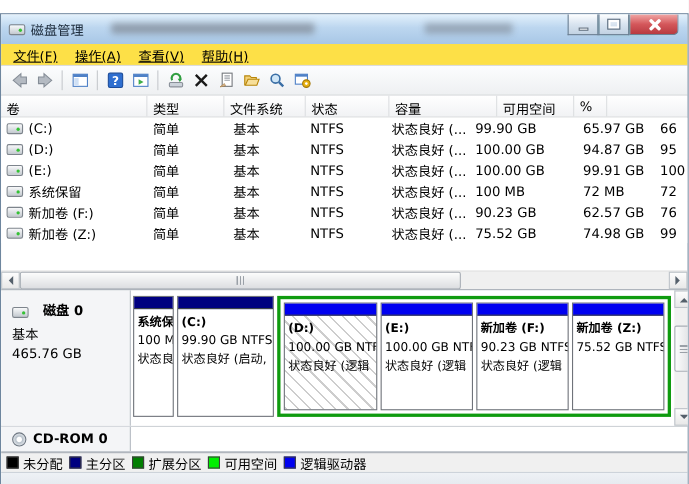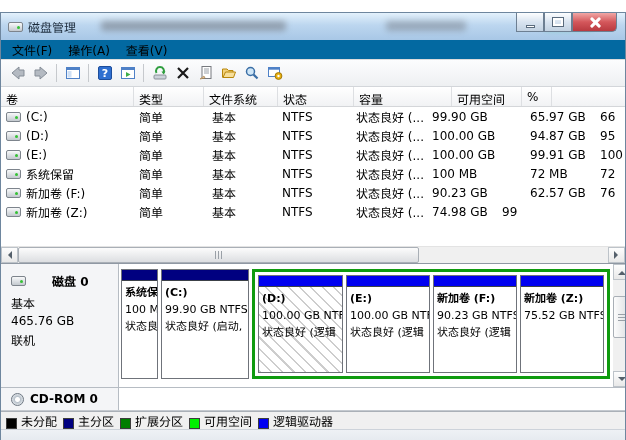--- a/index.html
+++ b/index.html
@@ -20,21 +20,21 @@
   .winbtn.min, .winbtn.max { width:28px; background:linear-gradient(#fdfeff,#d9e4f0 50%,#c2d2e2); }
   .winbtn.close { width:45px; background:linear-gradient(#f1a7a5,#d4575b 50%,#b83a40); border-bottom-right-radius:5px; }
   .glyph-min { width:9px; height:3px; background:#fff; border:1px solid #5a6b7d; margin-top:8px; }
   .glyph-max { width:10px; height:8px; border:2px solid #fff; outline:1px solid #5a6b7d; background:transparent; }
   .glyph-close { position:relative; width:12px; height:12px; }
   .glyph-close::before, .glyph-close::after { content:""; position:absolute; left:5px; top:0; width:3px; height:13px; background:#fff; border-radius:1px; }
   .glyph-close::before { transform:rotate(45deg); }
   .glyph-close::after { transform:rotate(-45deg); }
 
   
-  .menubar { height:20px; background:#0369a1; border-bottom:1px solid #dcdcdc; display:flex; align-items:center; padding-left:3px; }
+  .menubar { height:20px; background:#fde047; border-bottom:1px solid #dcdcdc; display:flex; align-items:center; padding-left:3px;text-decoration:underline; }
   .menu-item { padding:2px 8px; cursor:default; }
 
   
   .toolbar { height:27px; background:linear-gradient(#fcfdfe,#eef0f2); border-bottom:1px solid #d3d6da; display:flex; align-items:center; padding-left:5px; }
   .tbtn { width:23px; height:23px; display:flex; align-items:center; justify-content:center; border:1px solid transparent; border-radius:2px; }
   .tsep { width:1px; height:18px; background:#c6c9cd; margin:0 4px; }
 
   
   .lv-header { display:flex; height:20px; background:linear-gradient(#ffffff,#f1f2f4); border-bottom:1px solid #d4d6d9; }
   .hcell { padding:3px 5px; border-right:1px solid #dddfe2; white-space:nowrap; overflow:hidden; }
@@ -55,21 +55,21 @@
   .tri-u { width:0; height:0; border:4px solid transparent; border-bottom-color:#55606b; margin-top:-3px; }
   .tri-d { width:0; height:0; border:4px solid transparent; border-top-color:#55606b; margin-bottom:-3px; }
   .htrack { flex:1; position:relative; }
   .hthumb { position:absolute; left:0; top:0; bottom:0; width:68%; background:linear-gradient(#fcfcfc,#dcdee1); border:1px solid #a9afb6; border-radius:2px; display:flex; align-items:center; justify-content:center; }
   .grip { width:8px; height:8px; background:repeating-linear-gradient(90deg,#9aa0a7 0 1px,transparent 1px 3px); }
 
   
   .bottom-pane { border-top:1px solid #8f98a3; background:#fff; }
   .disk-row { display:flex; height:124px; border-bottom:1px solid #b6bcc3; }
   .disk-label { width:118px; flex:none; border-right:1px solid #b6bcc3; background:#f4f5f7; padding:8px 8px 0 10px; }
-  .disk-label .dname { font-weight:bold; display:flex; align-items:center; gap:21px; margin-bottom:5px; }
+  .disk-label .dname { font-weight:bold; display:flex; align-items:flex-end; gap:8px; margin-bottom:5px; }
   .disk-label .dline { margin-top:3px; font-size:12px; }
   .graph-area { flex:1; display:flex; align-items:stretch; padding:5px 0 8px 2px; background:#fff; }
   .part { border:1px solid #6f737a; background:#fff; margin-right:3px; display:flex; flex-direction:column; flex:none; }
   .strip { height:11px; border-bottom:1px solid #3c4148; flex:none; }
   .pbody { flex:1; padding:3px 3px; font-size:11px; line-height:1.55; overflow:hidden; white-space:nowrap; }
   .pbody .l1 { font-weight:bold; }
   .hatch .pbody { background:repeating-linear-gradient(45deg, rgba(90,90,90,.30) 0 1.5px, transparent 1.5px 8px); }
   .ext-wrap { border:3px solid #0f9b0f; display:flex; align-items:stretch; padding:0 0 0 3px; margin-right:3px; background:#fff; }
   .ext-wrap .part { margin:3px 3px 3px 0; }
   .vscroll { width:17px; flex:none; background:#f0f0f0; display:flex; flex-direction:column; }
@@ -77,21 +77,21 @@
   .vthumb { position:absolute; top:18%; left:0; right:0; height:42px; background:linear-gradient(90deg,#fcfcfc,#dcdee1); border:1px solid #a9afb6; border-radius:2px; display:flex; align-items:center; justify-content:center; }
   .vgrip { width:8px; height:8px; background:repeating-linear-gradient(0deg,#9aa0a7 0 1px,transparent 1px 3px); }
   .vbtn { height:16px; width:17px; background:linear-gradient(#fdfdfd,#e8e8e8); border:1px solid #bdc3c9; display:flex; align-items:center; justify-content:center; flex:none; }
 
   .cdrom-row { display:flex; height:23px; align-items:stretch; border-bottom:1px solid #c4c9cf; background:#fff; }
   .cdrom-label { width:118px; flex:none; border-right:1px solid #b6bcc3; display:flex; align-items:center; gap:6px; padding-left:10px; font-weight:bold; background:#f4f5f7; }
   .cd-icon { width:13px; height:13px; border-radius:50%; background:radial-gradient(circle at 50% 50%, #fff 0 2px, #b9c2cb 3px, #e6eaee 6px, #8f99a4 7px); border:1px solid #6f7883; }
 
   
   .legend { height:18px; background:#f0f0f0; border-top:1px solid #aab0b7; display:flex; align-items:center; gap:6px; padding-left:5px; }
-  .leg-item { display:flex; align-items:flex-end; gap:4px; }
+  .leg-item { display:flex; align-items:center; gap:4px; }
   .leg-sq { width:11px; height:11px; border:1px solid #3c3c3c; flex:none; }
 
   .bottom-frame { height:23px; background:linear-gradient(#eef1f5,#dde3ea); border-top:1px solid #cdd3da; }
 
   svg { display:block; }
 </style>
 </head>
 <body>
 
 <div class="window">
@@ -112,20 +112,21 @@
       <div class="winbtn close">
           <div class="glyph-close"></div>
         </div>
     </div>
   </div>
 
   <div class="menubar">
     <div class="menu-item">文件(F)</div>
     <div class="menu-item">操作(A)</div>
     <div class="menu-item">查看(V)</div>
+    <div class="menu-item">帮助(H)</div>
   </div>
 
   <div class="toolbar">
     <div class="tbtn">
       <svg width="16" height="16" viewBox="0 0 16 16">
           <path d="M2 8 L9 2 V5 H14 V11 H9 V14 Z" fill="#b4bac2" stroke="#858d97" stroke-width="1"></path>
         </svg>
     </div>
     <div class="tbtn">
       <svg width="16" height="16" viewBox="0 0 16 16">
@@ -274,20 +275,21 @@
     </div>
     <div class="lv-row">
       <div class="cell w0 vol-cell">
           <span class="hdd"></span>
           <span>新加卷 (Z:)</span>
         </div>
       <div class="cell w1">简单</div>
       <div class="cell w2">基本</div>
       <div class="cell w3">NTFS</div>
       <div class="cell w4">状态良好 (...</div>
+      <div class="cell w5">75.52 GB</div>
       <div class="cell w6">74.98 GB</div>
       <div class="cell w7">99</div>
     </div>
   </div>
 
   <div class="hscroll">
     <div class="sbtn">
         <div class="tri-l"></div>
       </div>
     <div class="htrack">
@@ -303,21 +305,20 @@
   <div class="bottom-pane">
 
     <div class="disk-row">
       <div class="disk-label">
         <div class="dname">
             <span class="hdd"></span>
             <span>磁盘 0</span>
           </div>
         <div class="dline">基本</div>
         <div class="dline">465.76 GB</div>
-        <div class="dline">联机</div>
       </div>
 
       <div class="graph-area">
         <div class="part" style="width:37px">
           <div class="strip" style="background-color: rgb(0, 0, 128);"></div>
           <div class="pbody">
             <div class="l1">系统保留</div>
             <div>100 MB</div>
             <div>状态良好</div>
           </div>

